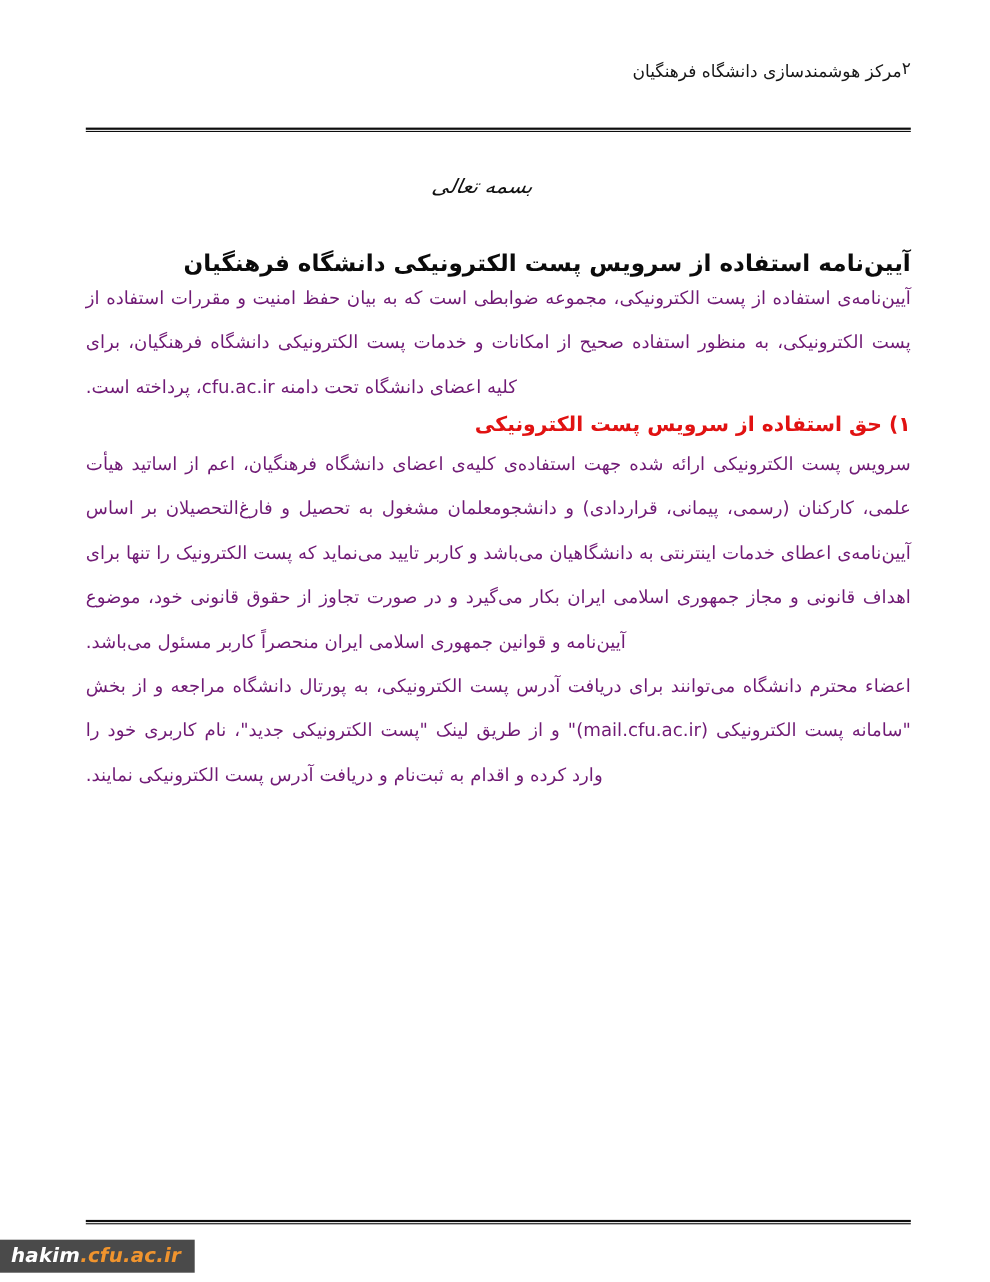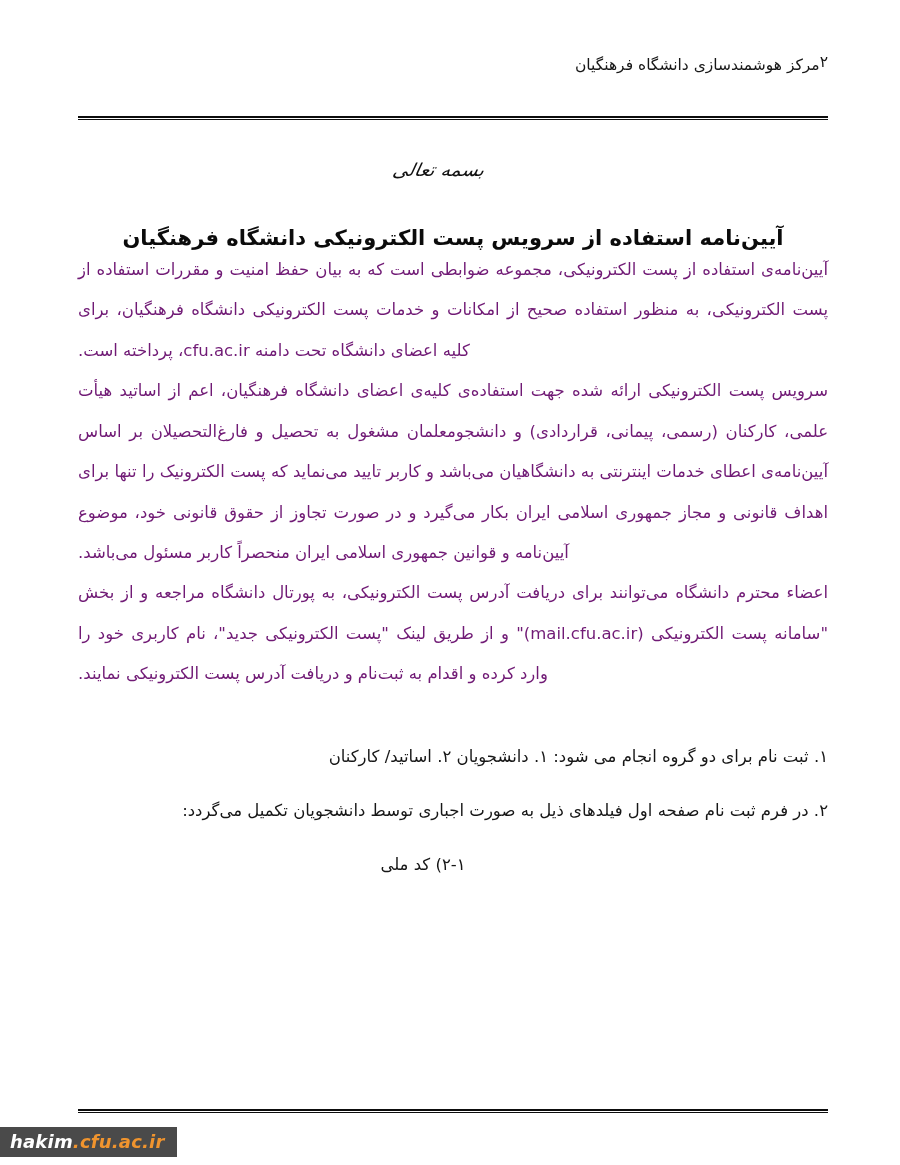--- a/index.html
+++ b/index.html
@@ -91,21 +91,21 @@
     font-family: "DejaVu Serif", "Liberation Serif", serif;
     font-size: 19px;
     color: #111111;
     transform: skewX(-11deg) scaleY(0.94);
     letter-spacing: -1px;
     font-style: italic;
   }
 
   .doc-title {
     margin-top: 46px;
-    text-align: center;
+    text-align: right;
     font-size: 21px;
     font-weight: bold;
     color: #0b0b0b;
     letter-spacing: -0.2px;
   }
 
   p.body-par {
     margin: 0;
     font-size: 16.5px;
     line-height: 2.45;
@@ -184,29 +184,25 @@
   <div class="content">
 
     <div class="basmala">
       <span class="basmala-text">بسمه تعالی</span>
     </div>
 
     <div class="doc-title">آیین‌نامه استفاده از سرویس پست الکترونیکی دانشگاه فرهنگیان</div>
 
     <p class="body-par par-1">آیین‌نامه‌ی استفاده از پست الکترونیکی، مجموعه ضوابطی است که به بیان حفظ امنیت و مقررات استفاده از پست الکترونیکی، به منظور استفاده صحیح از امکانات و خدمات پست الکترونیکی دانشگاه فرهنگیان، برای کلیه اعضای دانشگاه تحت دامنه cfu.ac.ir، پرداخته است.</p>
 
+    <h2 class="section-heading heading-1">۱) حق استفاده از سرویس پست الکترونیکی</h2>
     <p class="body-par par-2">سرویس پست الکترونیکی ارائه شده جهت استفاده‌ی کلیه‌ی اعضای دانشگاه فرهنگیان، اعم از اساتید هیأت علمی، کارکنان (رسمی، پیمانی، قراردادی) و دانشجومعلمان مشغول به تحصیل و فارغ‌التحصیلان بر اساس آیین‌نامه‌ی اعطای خدمات اینترنتی به دانشگاهیان می‌باشد و کاربر تایید می‌نماید که پست الکترونیک را تنها برای اهداف قانونی و مجاز جمهوری اسلامی ایران بکار می‌گیرد و در صورت تجاوز از حقوق قانونی خود، موضوع آیین‌نامه و قوانین جمهوری اسلامی ایران منحصراً کاربر مسئول می‌باشد.</p>
 
     <p class="body-par par-3">اعضاء محترم دانشگاه می‌توانند برای دریافت آدرس پست الکترونیکی، به پورتال دانشگاه مراجعه و از بخش "سامانه پست الکترونیکی (mail.cfu.ac.ir)" و از طریق لینک "پست الکترونیکی جدید"، نام کاربری خود را وارد کرده و اقدام به ثبت‌نام و دریافت آدرس پست الکترونیکی نمایند.</p>
 
-    <div class="list-block">
-      <p class="list-item">۱. ثبت نام برای دو گروه انجام می شود: ۱. دانشجویان ۲. اساتید/ کارکنان</p>
-      <p class="list-item">۲. در فرم ثبت نام صفحه اول فیلدهای ذیل به صورت اجباری توسط دانشجویان تکمیل می‌گردد:</p>
-      <p class="sub-item">۲-۱) کد ملی</p>
-    </div>
 
   </div>
 
   <div class="rule-double rule-bottom"></div>
 
   <div class="watermark">
     <span class="wm-a">hakim</span><span class="wm-b">.cfu.ac.ir</span>
   </div>
 
 </div>

